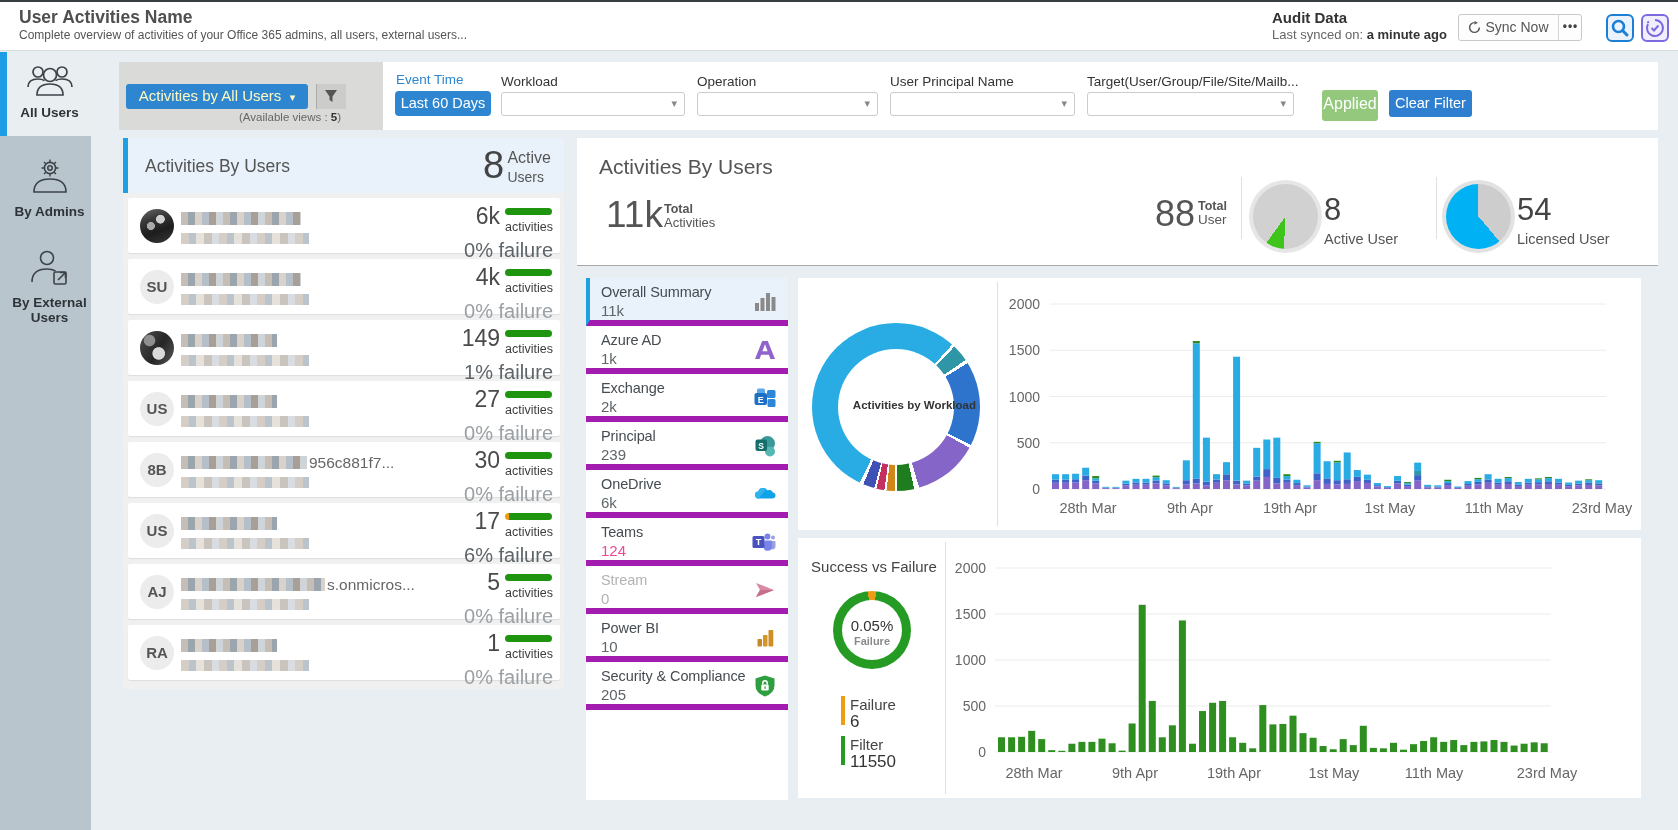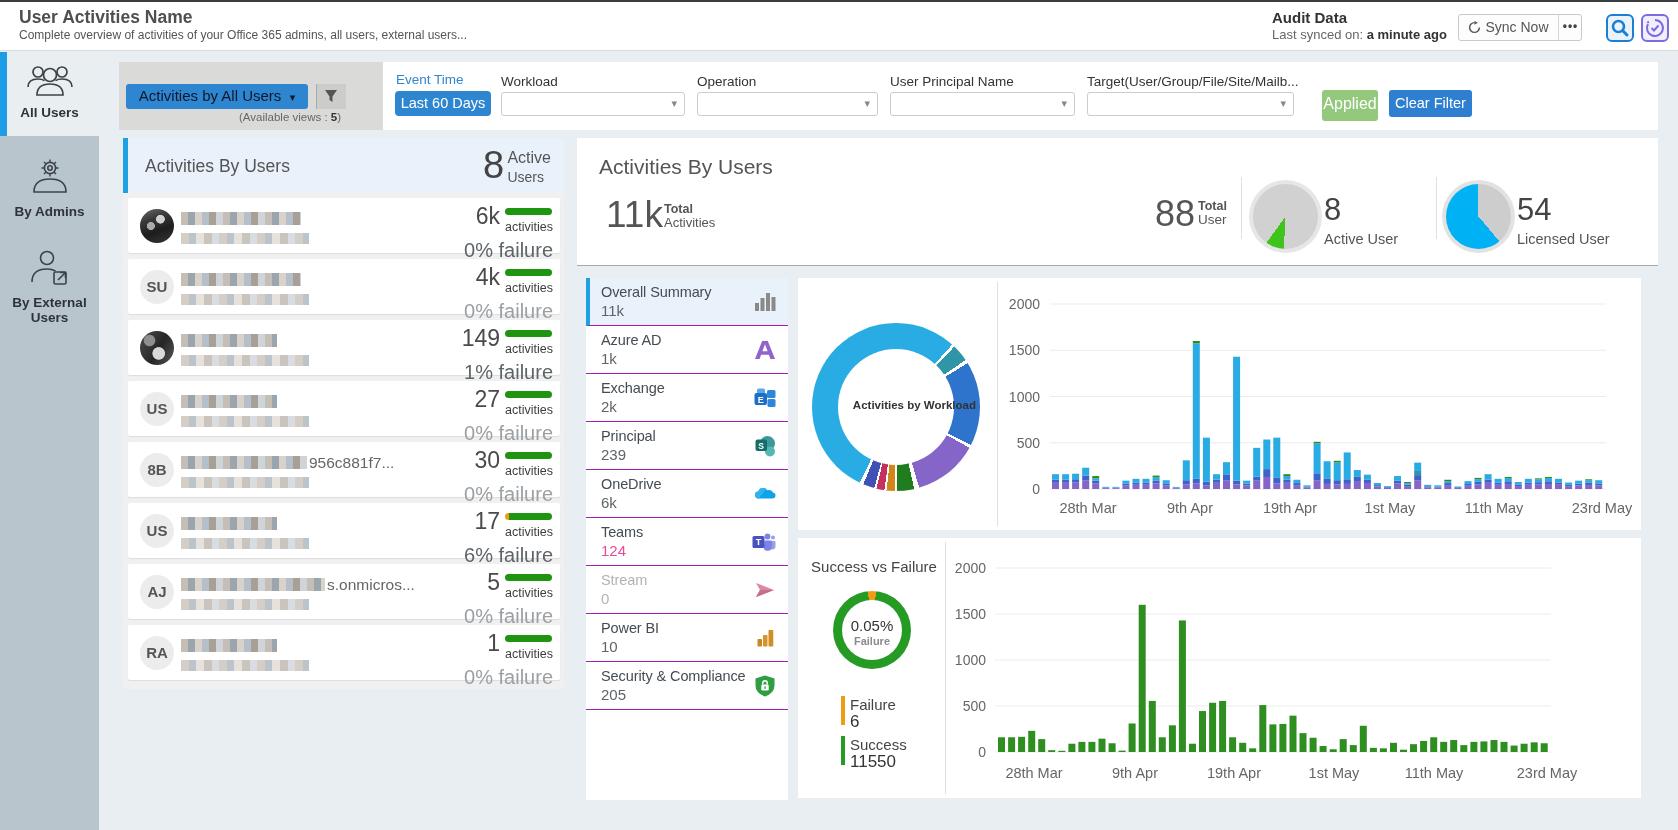--- a/index.html
+++ b/index.html
@@ -10,27 +10,27 @@
 #subtitle{position:absolute;left:19px;top:28px;font-size:12px;color:#555}
 #audit{position:absolute;left:1272px;top:9px;font-size:15px;font-weight:bold;color:#333}
 #synced{position:absolute;left:1272px;top:27px;font-size:13px;color:#666}
 #synced b{color:#333}
 #syncbtn{position:absolute;left:1458px;top:14px;width:124px;height:27px;border:1px solid #c9c9c9;border-radius:3px;background:#fdfdfd;font-size:14px;color:#555}
 #syncbtn .s1{position:absolute;left:0;top:0;width:99px;height:25px;line-height:25px;text-align:center}
 #syncbtn .s2{position:absolute;left:99px;top:0;width:24px;height:25px;line-height:22px;text-align:center;border-left:1px solid #d5d5d5;color:#444;font-weight:bold;letter-spacing:1px;font-size:12px}
 #searchbtn{position:absolute;left:1606px;top:14px;width:28px;height:28px;border:2px solid #1b7fd4;border-radius:6px;background:#eaf3fd}
 #timerbtn{position:absolute;left:1641px;top:14px;width:28px;height:28px;border:2px solid #7b6ae0;border-radius:6px;background:#f1effd}
 
-#sidebar{position:absolute;left:0;top:52px;width:99px;height:778px;background:#b8c5cd}
+#sidebar{position:absolute;left:0;top:52px;width:91px;height:778px;background:#b8c5cd}
 .sbitem{position:absolute;width:99px;text-align:center;color:#333}
 .sblab{font-size:13.5px;color:#2e3338;font-weight:bold}
 
 #filterbar{position:absolute;left:119px;top:62px;width:1539px;height:68px;background:#fff}
 #viewsel{position:absolute;left:0;top:0;width:264px;height:68px;background:#dadad8}
-#viewbtn{position:absolute;left:7px;top:22px;width:182px;height:25px;background:#2e86d0;color:#0f172a;border-radius:3px;font-size:15px;text-align:center;line-height:24px}
+#viewbtn{position:absolute;left:7px;top:22px;width:182px;height:25px;background:#2e86d0;color:#fef9c3;border-radius:3px;font-size:15px;text-align:center;line-height:24px}
 #fltbox{position:absolute;left:197px;top:22px;width:30px;height:25px;background:#cccccb;border-left:1px solid #aaa}
 #avail{position:absolute;left:120px;top:49px;font-size:11.5px;color:#666}
 #avail b{color:#333}
 .flabel{position:absolute;top:12px;font-size:13.5px;color:#333}
 .fdrop{position:absolute;top:30px;height:24px;border:1px solid #ccc;border-radius:3px;background:#fff}
 .fdrop:after{content:"\25BE";position:absolute;right:7px;top:4px;color:#888;font-size:11px}
 #evlab{position:absolute;left:277px;top:10px;font-size:13.5px;color:#2e86d0}
 #evbtn{position:absolute;left:276px;top:29px;width:96px;height:25px;background:#2e86d0;color:#fff;border-radius:4px;font-size:14.5px;text-align:center;line-height:25px}
 #appliedbtn{position:absolute;left:1203px;top:28px;width:56px;height:31px;background:#93c87d;color:#fff;border-radius:3px;font-size:16px;text-align:center;line-height:27px}
 #clearbtn{position:absolute;left:1270px;top:28px;width:83px;height:27px;background:#2e7fd0;color:#fff;border-radius:3px;font-size:14.5px;text-align:center;line-height:27px}
@@ -70,21 +70,21 @@
 #pie1{left:672px;top:42px;width:73px;height:73px;background:#e6e6e6}
 #pie1i{position:absolute;left:4px;top:4px;width:65px;height:65px;border-radius:50%;background:conic-gradient(#d1d1d1 0deg 183deg,#3fc41c 183deg 216deg,#d1d1d1 216deg 360deg)}
 #pie2{left:865px;top:42px;width:73px;height:73px;background:#e2e2e2}
 #pie2i{position:absolute;left:4px;top:4px;width:65px;height:65px;border-radius:50%;background:conic-gradient(#cdcdcd 0deg 140deg,#00b2f3 140deg 360deg)}
 #sp-8{position:absolute;left:747px;top:54px;font-size:31px;color:#444}
 #sp-au{position:absolute;left:747px;top:93px;font-size:14.5px;color:#555}
 #sp-54{position:absolute;left:940px;top:54px;font-size:31px;color:#444}
 #sp-lu{position:absolute;left:940px;top:93px;font-size:14.5px;color:#555}
 
 #wlpanel{position:absolute;left:586px;top:278px;width:202px;height:522px;background:#fff}
-.wrow{position:relative;height:48px;border-bottom:1px solid #a21caf;padding:6px 0 0 15px}
+.wrow{position:relative;height:48px;border-bottom:6px solid #a21caf;padding:6px 0 0 15px}
 .wrow.act{background:#e9f1fb;border-left:4px solid #1da1e2;padding-left:11px}
 .wt{font-size:14.5px;font-weight:normal;letter-spacing:-0.1px}
 .wv{font-size:15px;margin-top:2px}
 .wic{position:absolute;right:12px;top:13px}
 
 #chart1{position:absolute;left:798px;top:278px;width:843px;height:252px;background:#fff}
 #chart2{position:absolute;left:798px;top:538px;width:843px;height:260px;background:#fff}
 #donut{position:absolute;left:14px;top:45px;width:168px;height:168px;border-radius:50%;background:conic-gradient(#29abe3 0deg 42deg,#fff 42deg 44deg,#2f96a8 44deg 56deg,#fff 56deg 58.5deg,#2e74cc 58.5deg 117deg,#fff 117deg 119deg,#8565c8 119deg 164deg,#fff 164deg 167.5deg,#1f7d1f 167.5deg 179.5deg,#fff 179.5deg 181deg,#d1861a 181deg 186.5deg,#fff 186.5deg 188deg,#c4315e 188deg 193.5deg,#fff 193.5deg 195deg,#3f51b5 195deg 203deg,#fff 203deg 205.5deg,#29abe3 205.5deg 360deg)}
 #donuth{position:absolute;left:26px;top:26px;width:116px;height:116px;border-radius:50%;background:#fff}
 #donutlab{position:absolute;left:4px;top:76px;width:160px;text-align:right;font-size:11.5px;font-weight:bold;color:#333}
@@ -613,21 +613,21 @@
   <div id="svf">Success vs Failure</div>
   <div id="ring">
         <div id="ringh"></div>
         <div id="ringt1">0.05%</div>
         <div id="ringt2">Failure</div>
       </div>
   <div class="lgbar" style="top:158px;background:#ef9c14"></div>
   <div class="lgt" style="top:158px">Failure</div>
   <div class="lgn" style="top:174px">6</div>
   <div class="lgbar" style="top:198px;background:#259b24"></div>
-  <div class="lgt" style="top:198px">Success</div>
+  <div class="lgt" style="top:198px">Filter</div>
   <div class="lgn" style="top:214px">11550</div>
   <div class="vsep" style="left:147px;top:4px;height:252px"></div>
   <svg width="843" height="260" style="position:absolute;left:0;top:0">
         <line x1="197" y1="30" x2="753" y2="30" stroke="#ececec" stroke-width="1"></line>
         <text x="188" y="35" text-anchor="end" font-size="14" fill="#666" font-family="Liberation Sans">2000</text>
         <line x1="197" y1="76" x2="753" y2="76" stroke="#ececec" stroke-width="1"></line>
         <text x="188" y="81" text-anchor="end" font-size="14" fill="#666" font-family="Liberation Sans">1500</text>
         <line x1="197" y1="122" x2="753" y2="122" stroke="#ececec" stroke-width="1"></line>
         <text x="188" y="127" text-anchor="end" font-size="14" fill="#666" font-family="Liberation Sans">1000</text>
         <line x1="197" y1="168" x2="753" y2="168" stroke="#ececec" stroke-width="1"></line>

